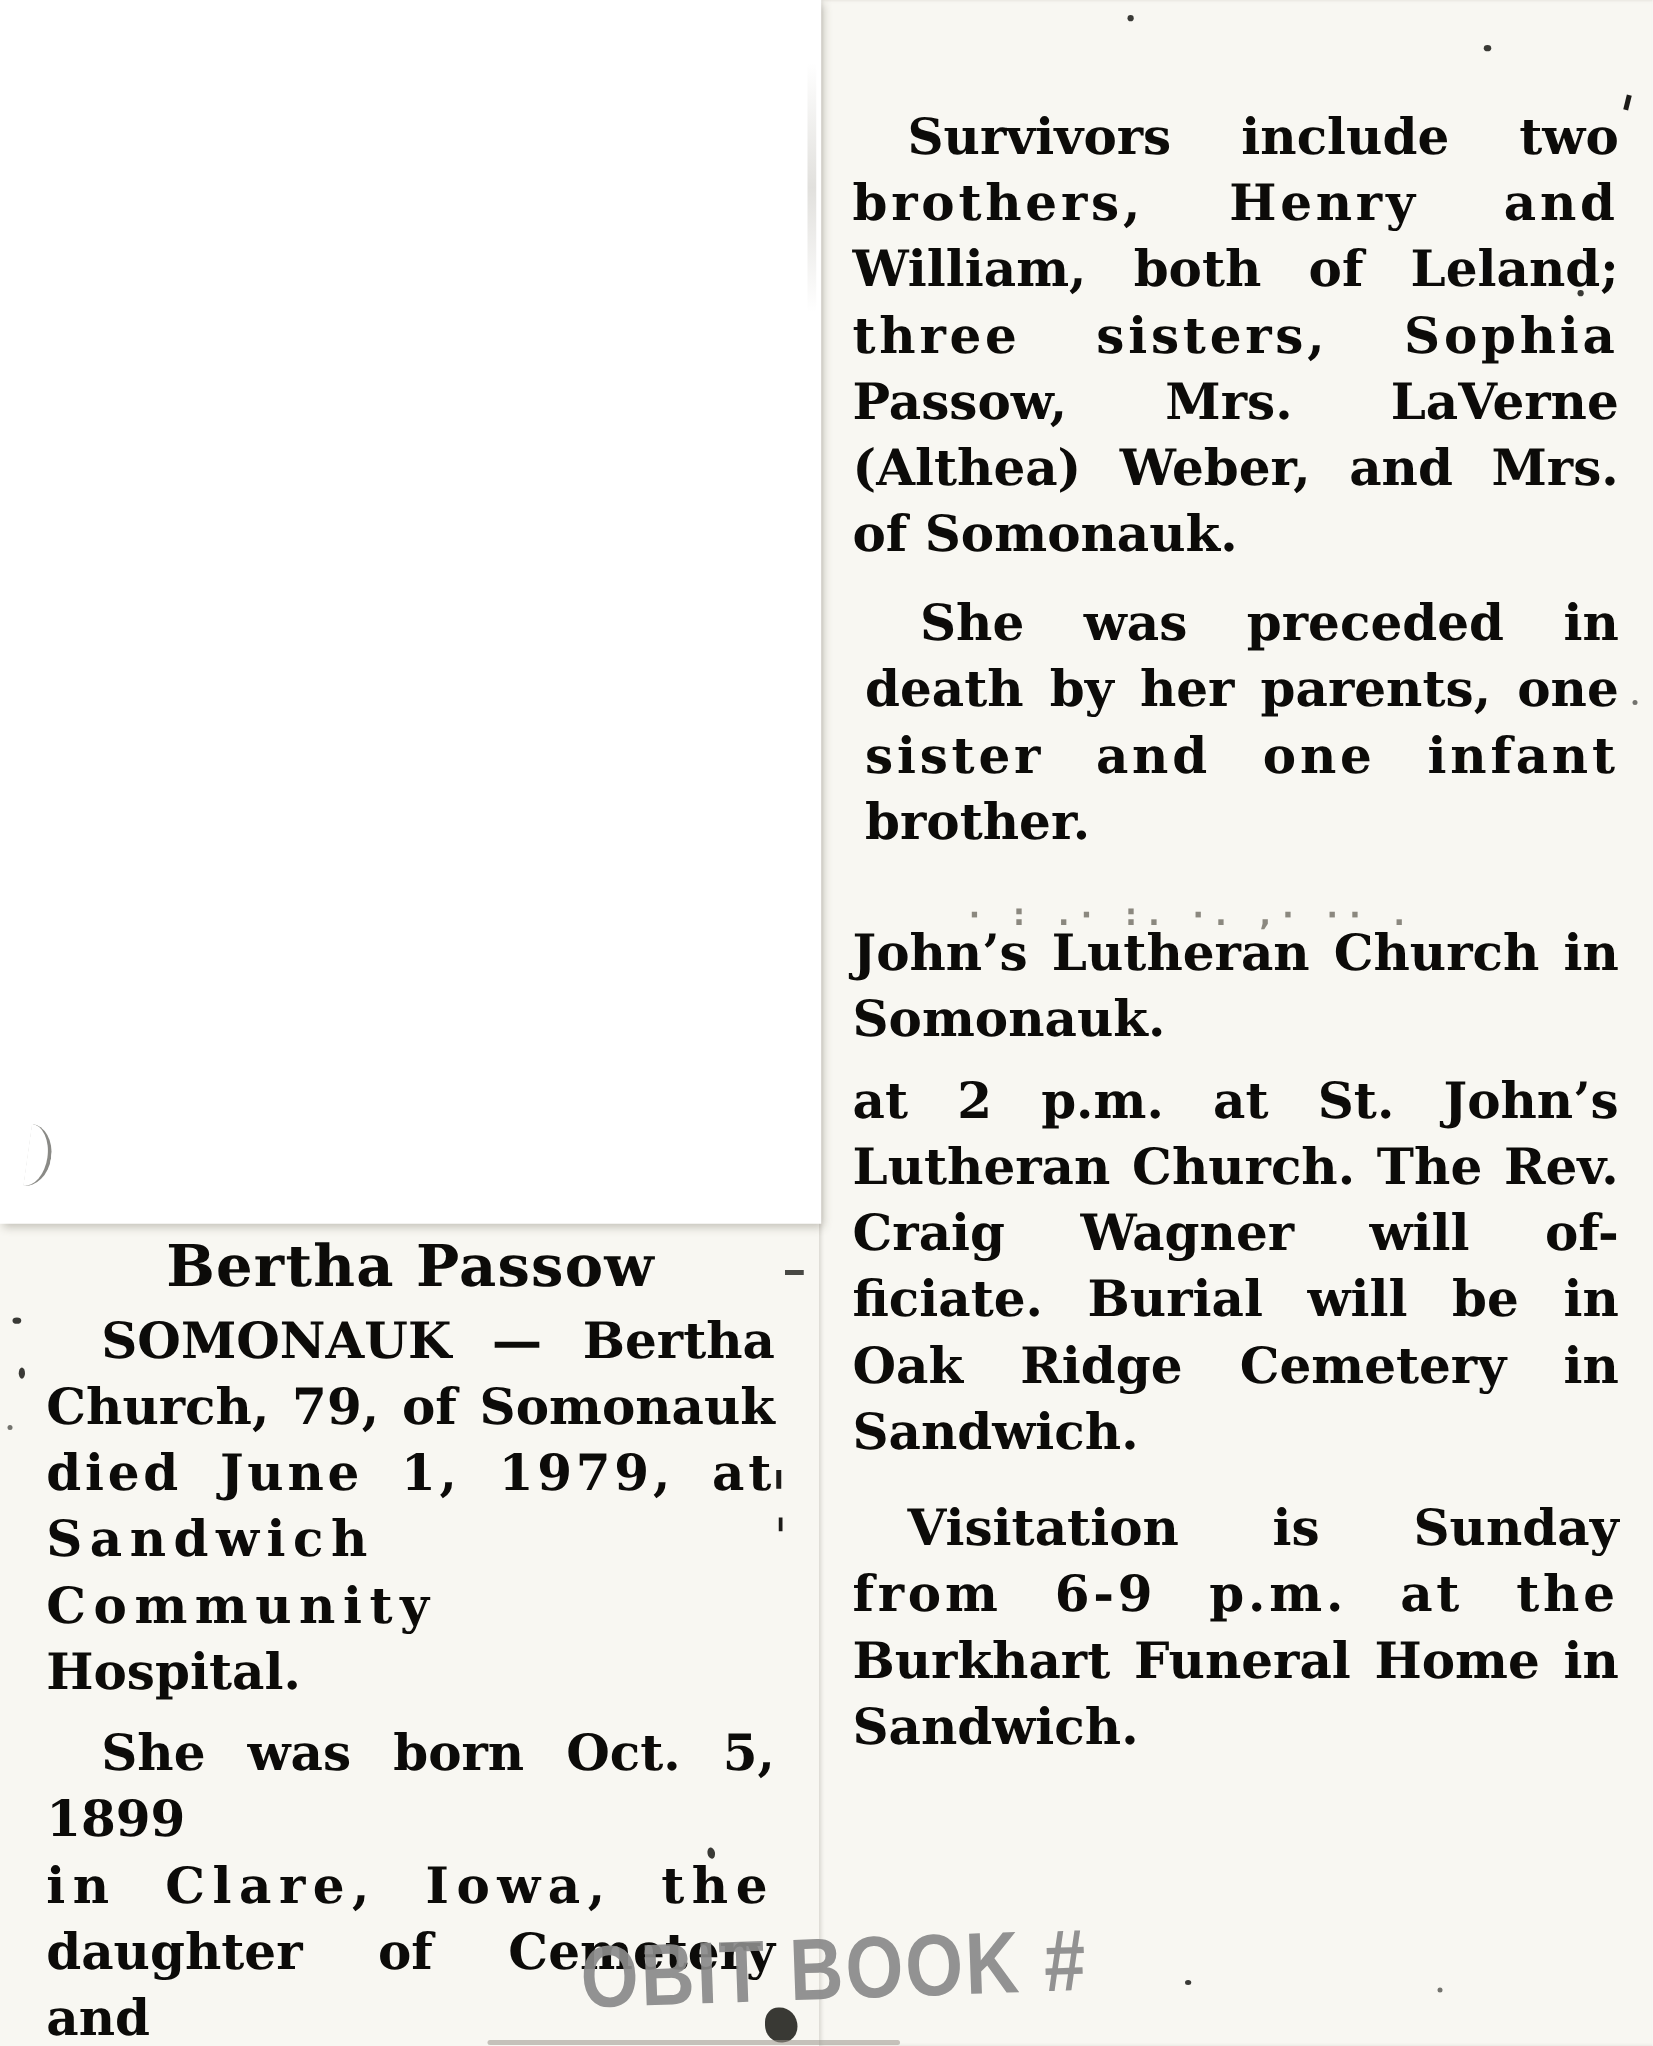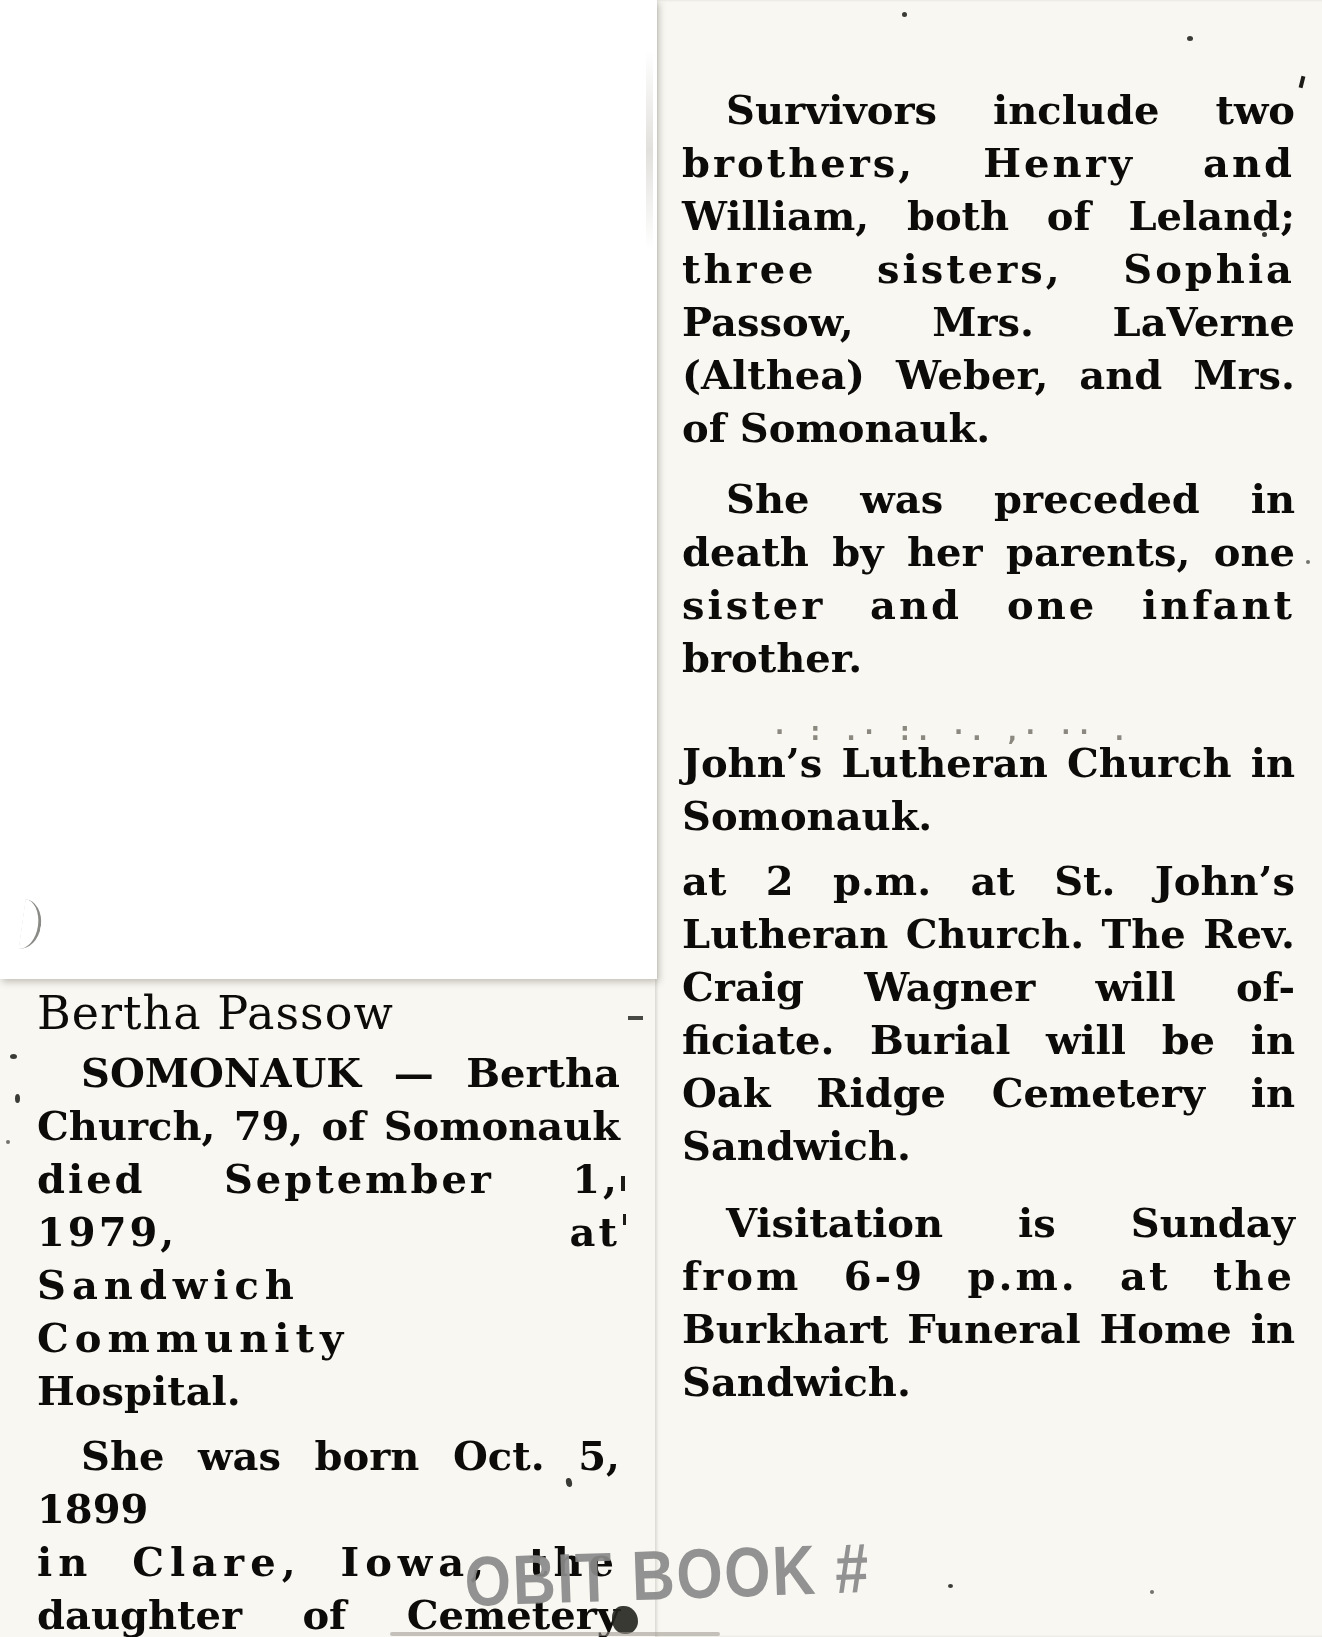--- a/index.html
+++ b/index.html
@@ -20,25 +20,25 @@
   .overlay{position:absolute;left:0;top:0;width:657px;height:979px;
     background:#ffffff;
     box-shadow:2px 3px 7px rgba(80,74,60,.32);}
 
   
   .coltext{position:absolute;color:#0c0b09;font-weight:700;
     font-size:40px;line-height:53px;}
   .coltext.rightcol{left:682px;top:83px;width:613px;}
   .coltext.leftcol{left:37px;top:984px;width:583px;}
 
-  .headline{font-size:46px;line-height:58px;text-align:left;
-    margin:0 0 4px 0;font-weight:400;letter-spacing:1px;}
+  .headline{font-size:46px;line-height:58px;text-align:center;
+    margin:0 0 4px 0;font-weight:700;letter-spacing:1px;}
 
   .para{margin:0;}
-  .rightcol .para.p2{margin-top:18px;}
+  .rightcol .para.p2{margin-top:18px;margin-left:10px;}
   .rightcol .para.p3{margin-top:52px;}
   .rightcol .para.p4{margin-top:12px;}
   .rightcol .para.p5{margin-top:24px;}
   .leftcol  .para.p2{margin-top:12px;}
 
   .ln{text-align:justify;text-align-last:justify;}
   .ln.fi{text-indent:44px;}
   .ln.la{text-align-last:left;}
   .ln.s1{letter-spacing:3px;}
   .ln.s2{letter-spacing:6px;}
@@ -112,21 +112,21 @@
       <div class="ln">Burkhart Funeral Home in</div>
       <div class="ln la">Sandwich.</div>
     </div>
   </div>
 
   <div class="coltext leftcol">
     <h1 class="headline">Bertha Passow</h1>
     <div class="para p1">
       <div class="ln fi">SOMONAUK — Bertha</div>
       <div class="ln">Church, 79, of Somonauk</div>
-      <div class="ln s1">died September 1, 1979, at</div>
+      <div class="ln s1">died June 1, 1979, at</div>
       <div class="ln s2">Sandwich Community</div>
       <div class="ln la">Hospital.</div>
     </div>
     <div class="para p2">
       <div class="ln fi">She was born Oct. 5, 1899</div>
       <div class="ln s2">in Clare, Iowa, the</div>
       <div class="ln">daughter of Cemetery and</div>
       <div class="ln la">Minnie (Kukuk) Passow.</div>
     </div>
   </div>

